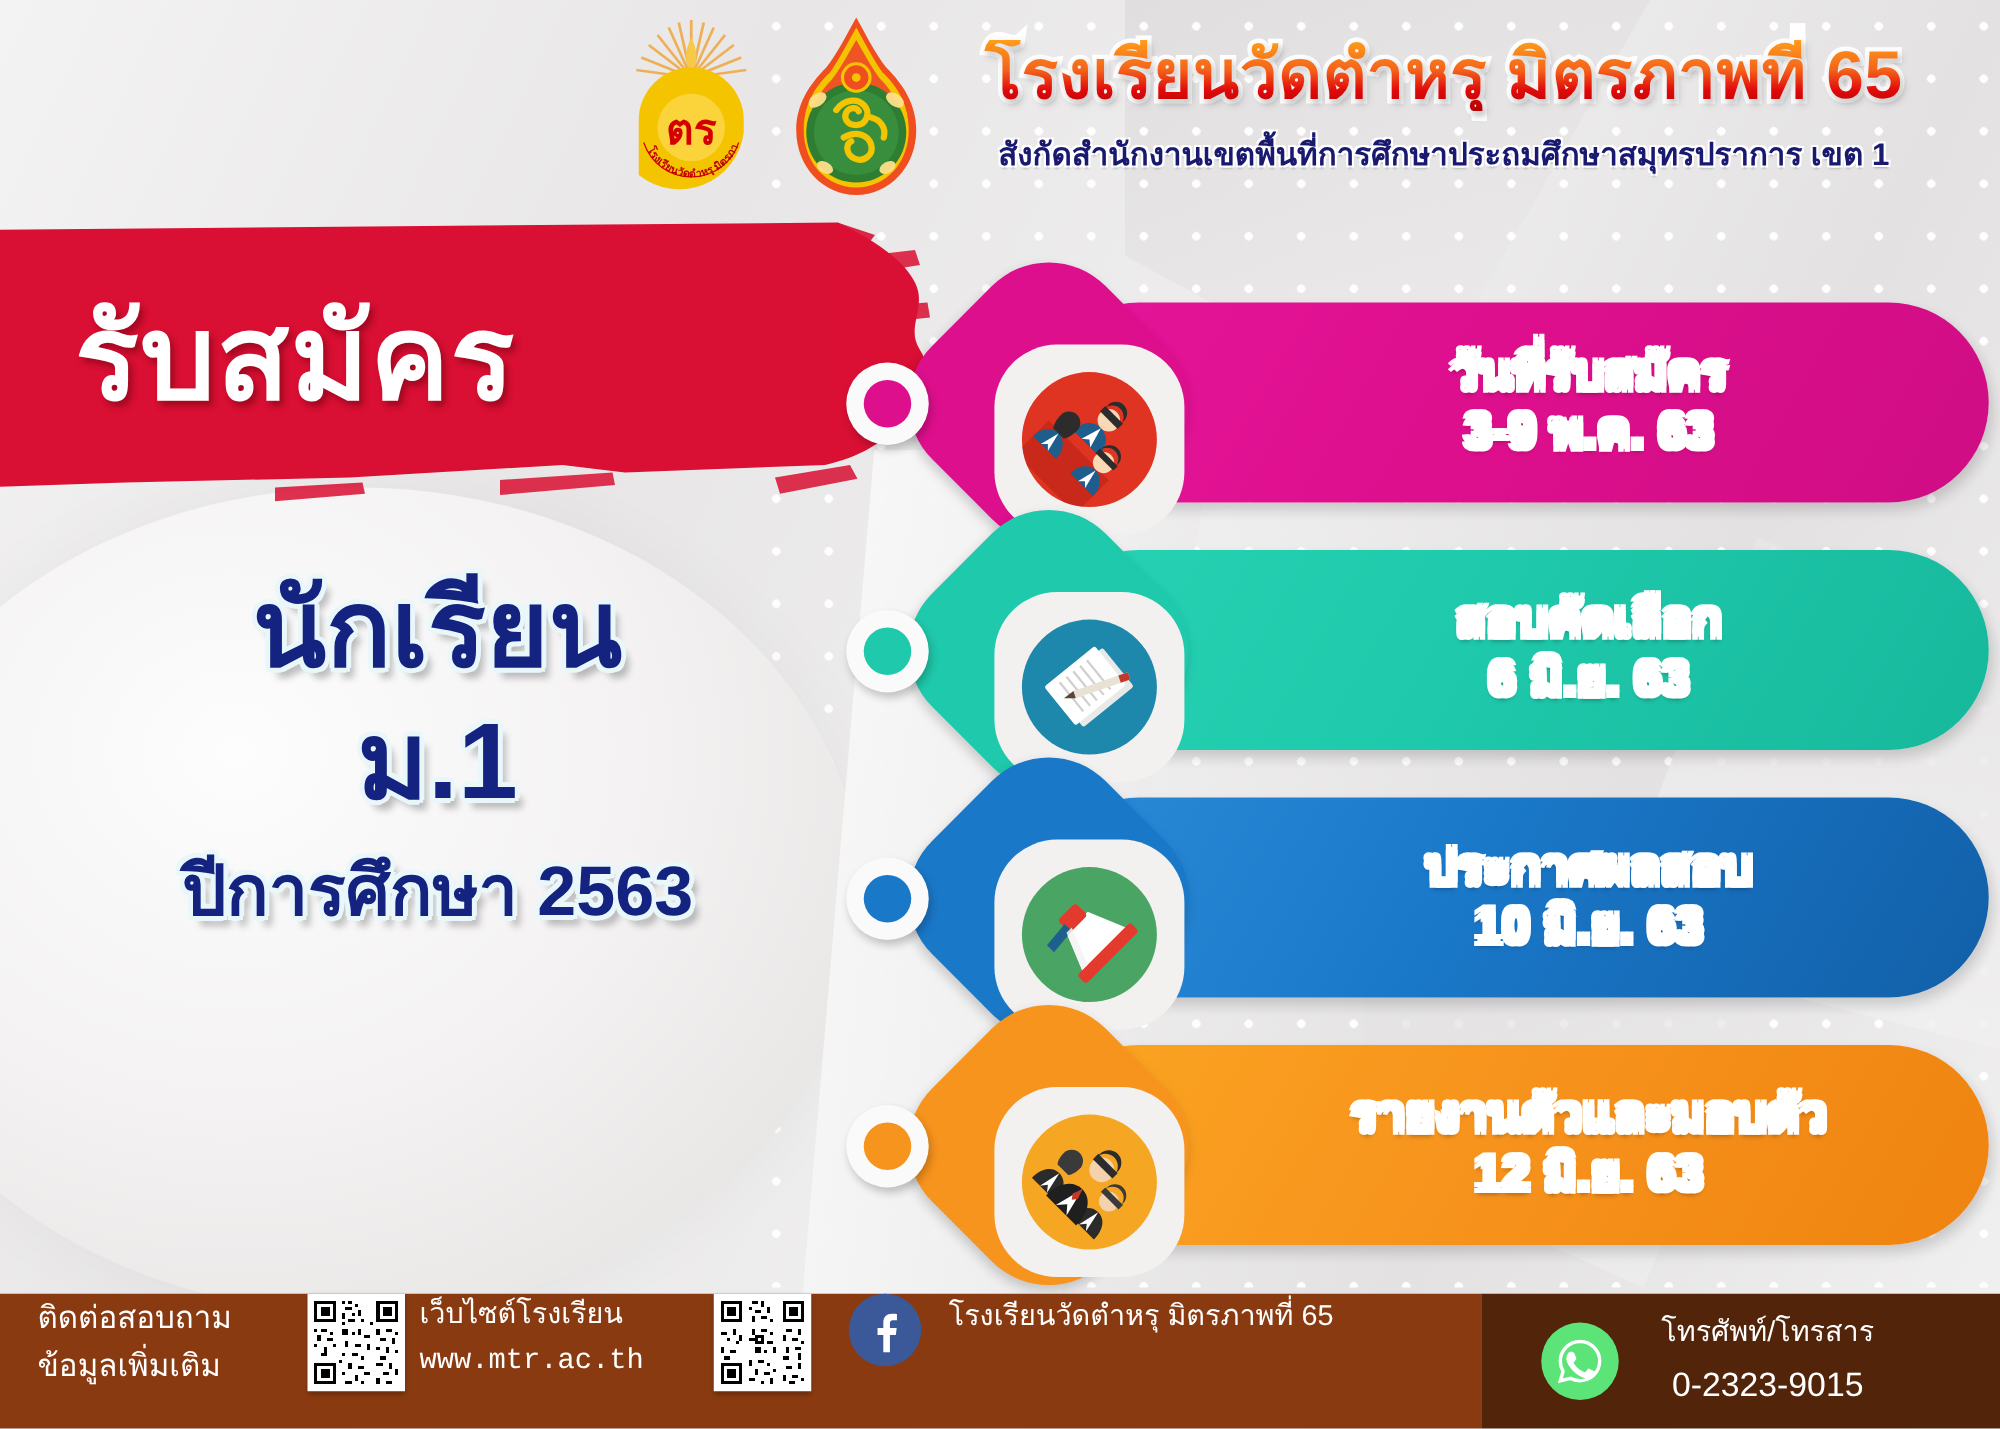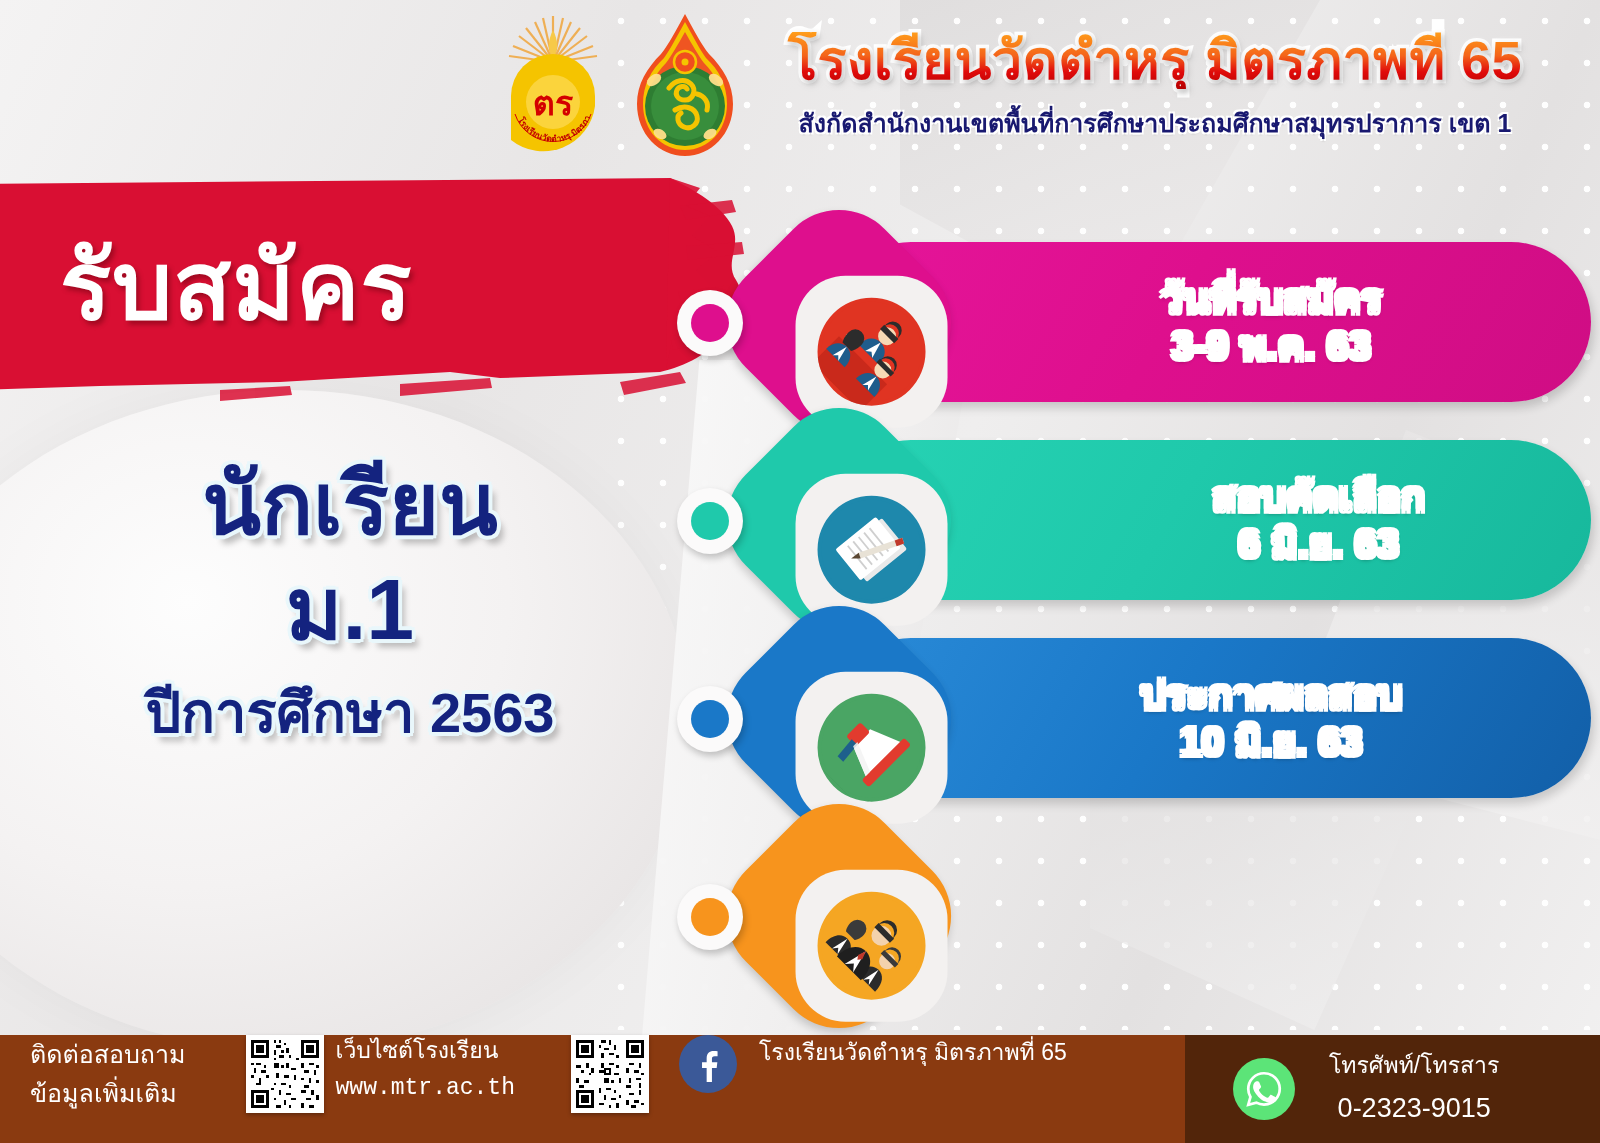--- a/index.html
+++ b/index.html
@@ -313,21 +313,21 @@
             </svg>
           </div>
         </div>
       </div>
       <div class="node">
         <div class="node-dot" style="background:#de0f8d;"></div>
       </div>
     </div>
 
     <div class="row" style="top:198px;">
-      <div class="pill" style="width:760px;background:linear-gradient(120deg,#27d3b4 0%,#1fc9ab 45%,#17b89c 100%);justify-content:center;">
+      <div class="pill" style="width:760px;background:linear-gradient(120deg,#27d3b4 0%,#1fc9ab 45%,#17b89c 100%);">
         <div class="pill-text">
           <div class="pt-line1">สอบคัดเลือก</div>
           <div class="pt-line2">6 มิ.ย. 63</div>
         </div>
       </div>
       <div class="tail" style="background:#1fc9ab;"></div>
       <div class="badge" style="background:#1fc9ab;">
         <div class="badge-inner">
           <div class="badge-core" style="background:#1e88ac;">
             <svg viewBox="0 0 100 100" width="100" height="100">
@@ -379,20 +379,26 @@
             </svg>
           </div>
         </div>
       </div>
       <div class="node">
         <div class="node-dot" style="background:#1a78c8;"></div>
       </div>
     </div>
 
     <div class="row" style="top:594px;">
+      <div class="pill" style="width:760px;background:linear-gradient(120deg,#fba521 0%,#f7941d 45%,#ef8310 100%);">
+        <div class="pill-text">
+          <div class="pt-line1">รายงานตัวและมอบตัว</div>
+          <div class="pt-line2">12 มิ.ย. 63</div>
+        </div>
+      </div>
       <div class="tail" style="background:#f7941d;"></div>
       <div class="badge" style="background:#f7941d;">
         <div class="badge-inner">
           <div class="badge-core" style="background:#f5a623;">
             <svg viewBox="0 0 100 100" width="100" height="100">
               <circle cx="50" cy="50" r="50" fill="#f5a623"></circle>
               <g>
                 <circle cx="28" cy="50" r="8" fill="#f3d2ad"></circle>
                 <path d="M19 48 a9 9 0 0 1 18 0 c0 6 -2 9 -3 10 l-12 0 c-1 -1 -3 -4 -3 -10z" fill="#3a3a3a"></path>
                 <path d="M15 80 c0 -12 6 -18 13 -18 c7 0 13 6 13 18z" fill="#2b2b2b"></path>

